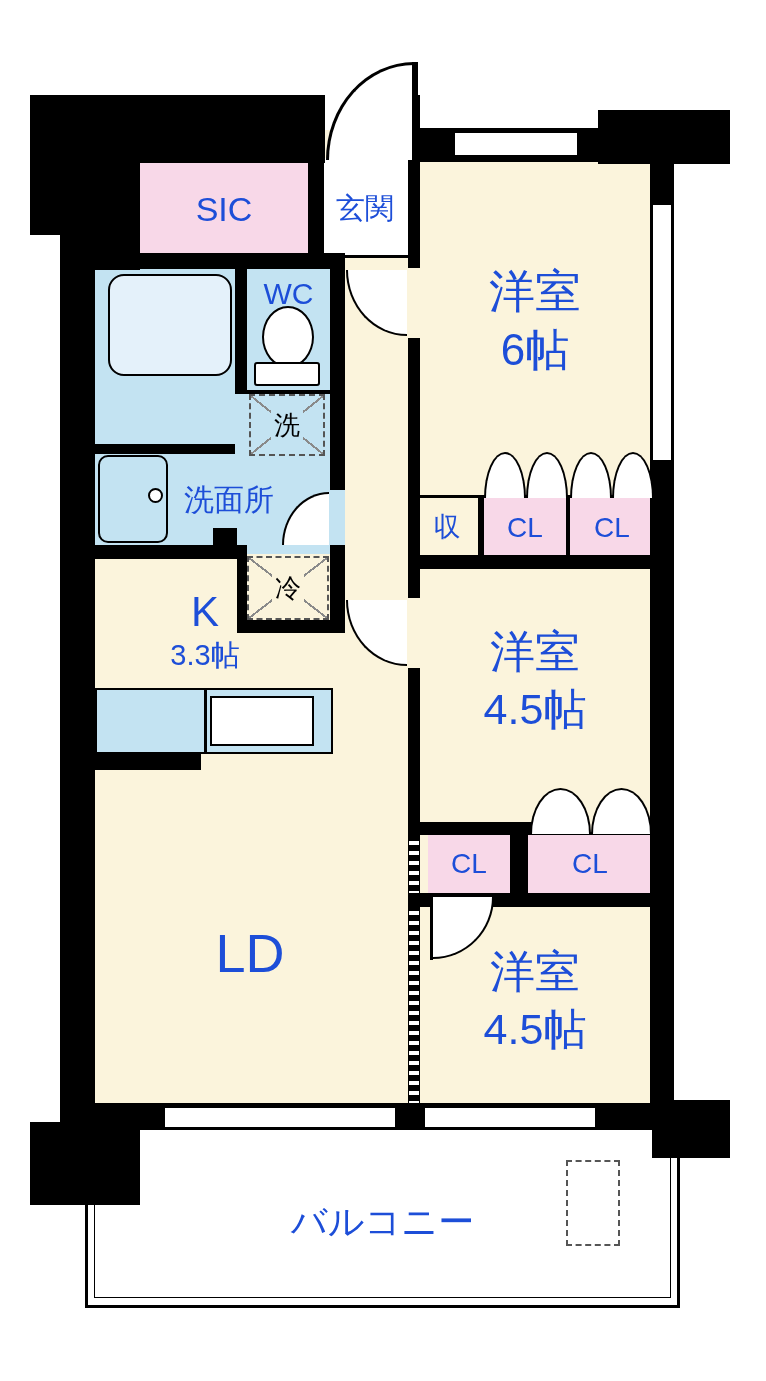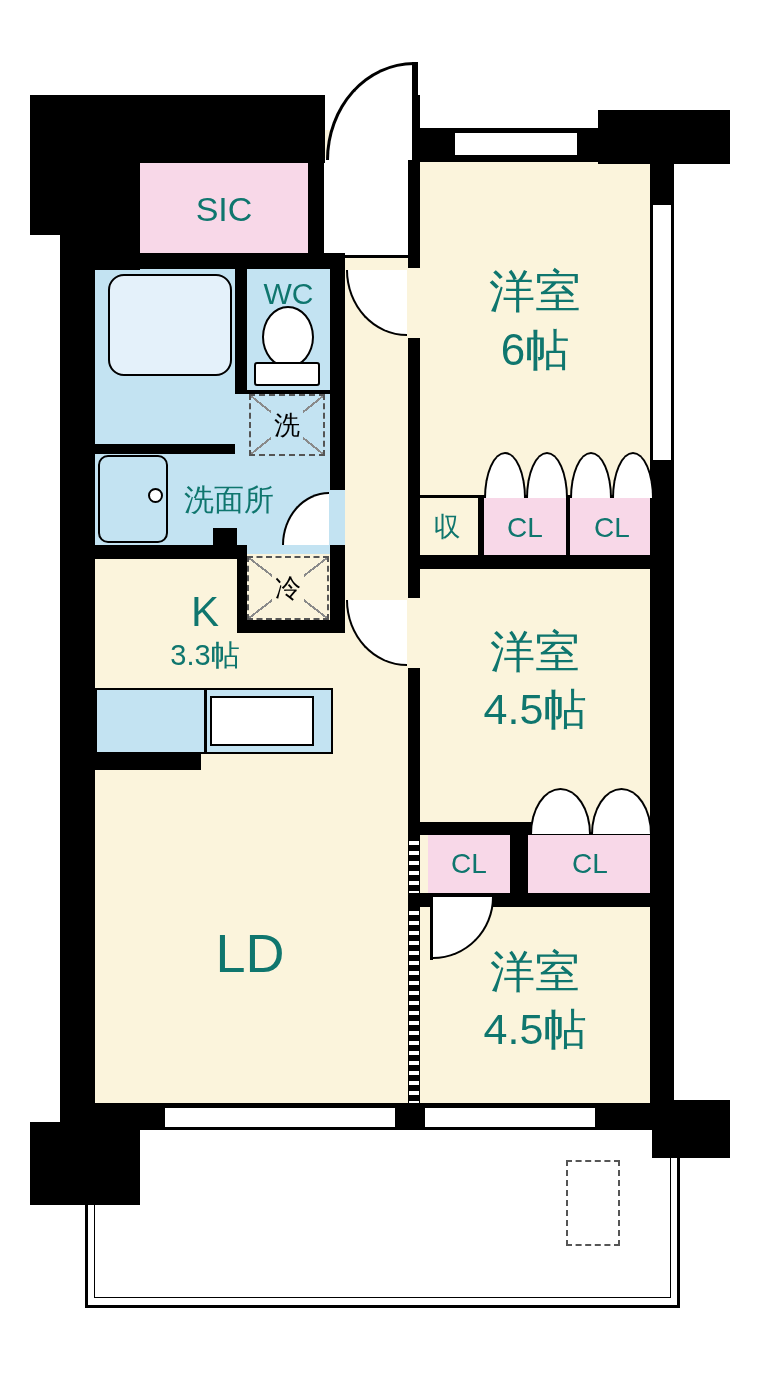--- a/index.html
+++ b/index.html
@@ -4,21 +4,21 @@
 <style>
   *{margin:0;padding:0;box-sizing:border-box}
   html,body{background:#fff}
   body{font-family:"Liberation Sans","DejaVu Sans",sans-serif;color:#000}
   #plan{position:relative;width:766px;height:1381px;background:#fff;overflow:hidden}
   .abs{position:absolute}
   .wall{position:absolute;background:var(--wall,#000)}
   .fill-room{background:var(--room,#FBF4DC)}
   .fill-wet{background:var(--wet,#C3E3F2)}
   .fill-closet{background:var(--closet,#F8D8E8)}
-  .label{position:absolute;display:flex;align-items:center;justify-content:center;text-align:left;color:#0f766e;white-space:nowrap;line-height:1.12}
+  .label{position:absolute;display:flex;align-items:center;justify-content:center;text-align:left;color:#1d4ed8;white-space:nowrap;line-height:1.12}
   .vlabel{flex-direction:column}
   .win-h{position:absolute;background:#fff;border-top:3px solid #000;border-bottom:3px solid #000}
   .win-v{position:absolute;background:#fff;border-left:3px solid #000;border-right:3px solid #000}
   .dome{position:absolute;background:#fff;border:2.5px solid #000;border-bottom:none;border-radius:50% 50% 0 0 / 100% 100% 0 0}
   .arc{position:absolute;background:#fff}
   .arc-tl{border-top-left-radius:100% 100%;border-top:3px solid #000;border-left:3px solid #000}
   .arc-bl{border-bottom-left-radius:100% 100%;border-bottom:2.5px solid #000;border-left:2.5px solid #000}
   .arc-br{border-bottom-right-radius:100% 100%;border-bottom:2.5px solid #000;border-right:2.5px solid #000}
   .arc-tl-s{border-top-left-radius:100% 100%;border-top:2.5px solid #000;border-left:2.5px solid #000}
   .xbox{position:absolute;border:2px dashed #555;display:flex;align-items:center;justify-content:center;
@@ -112,20 +112,21 @@
   <div class="wall" style="left:430px;top:897px;width:3px;height:63px"></div>
 
   <div class="dome" style="left:484px;top:452px;width:42px;height:46px"></div>
   <div class="dome" style="left:526px;top:452px;width:42px;height:46px"></div>
   <div class="dome" style="left:570px;top:452px;width:42px;height:46px"></div>
   <div class="dome" style="left:612px;top:452px;width:42px;height:46px"></div>
   <div class="dome" style="left:530px;top:788px;width:61px;height:46px"></div>
   <div class="dome" style="left:591px;top:788px;width:61px;height:46px"></div>
 
   <div class="label" style="left:140px;top:163px;width:168px;height:92px;font-size:34px">SIC</div>
+  <div class="label" style="left:322px;top:158px;width:86px;height:100px;font-size:29px">玄関</div>
   <div class="label vlabel" style="left:420px;top:245px;width:230px;height:150px;font-size:46px;gap:8px">
     <span>洋室</span>
     <span style="font-size:44px">6帖</span>
   </div>
   <div class="label" style="left:247px;top:272px;width:83px;height:44px;font-size:30px">WC</div>
   <div class="label" style="left:95px;top:475px;width:268px;height:50px;font-size:30px">洗面所</div>
   <div class="label" style="left:416px;top:500px;width:62px;height:55px;font-size:27px">収</div>
   <div class="label" style="left:484px;top:498px;width:82px;height:59px;font-size:28px">CL</div>
   <div class="label" style="left:570px;top:498px;width:84px;height:59px;font-size:28px">CL</div>
   <div class="label vlabel" style="left:110px;top:575px;width:190px;height:110px;font-size:42px;gap:4px">
@@ -138,14 +139,15 @@
   </div>
   <div class="label" style="left:428px;top:835px;width:82px;height:58px;font-size:28px">CL</div>
   <div class="label" style="left:528px;top:835px;width:124px;height:58px;font-size:28px">CL</div>
   <div class="label vlabel" style="left:125px;top:878px;width:250px;height:150px;font-size:54px;gap:22px">
     <span>LD</span>
   </div>
   <div class="label vlabel" style="left:420px;top:925px;width:230px;height:150px;font-size:45px;gap:8px">
     <span>洋室</span>
     <span style="font-size:43px">4.5帖</span>
   </div>
+  <div class="label" style="left:85px;top:1195px;width:595px;height:55px;font-size:36px">バルコニー</div>
 
 </div>
 
 </body></html>

